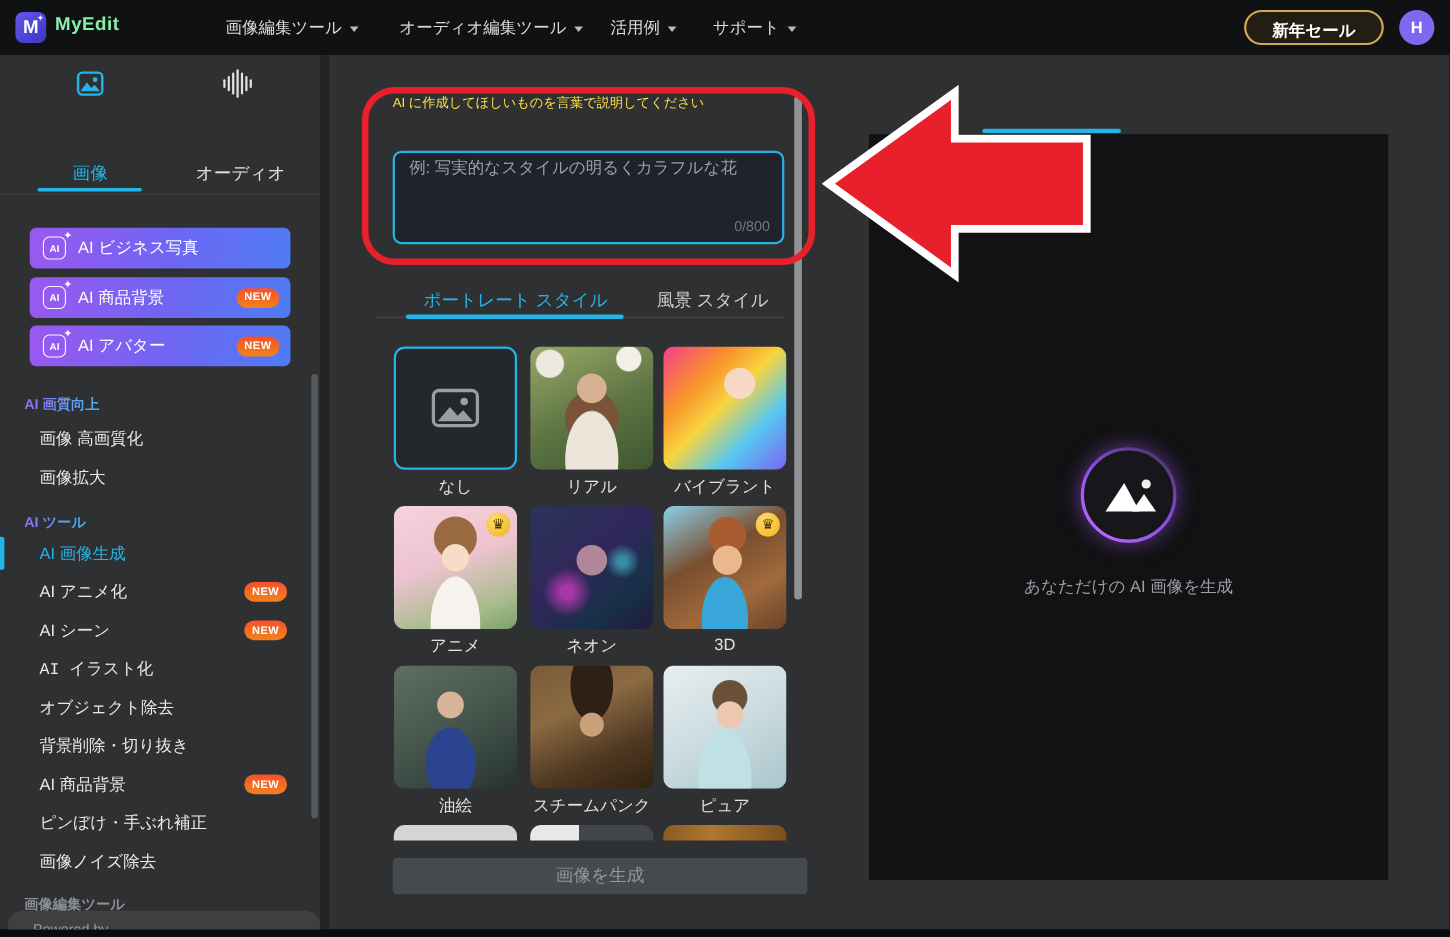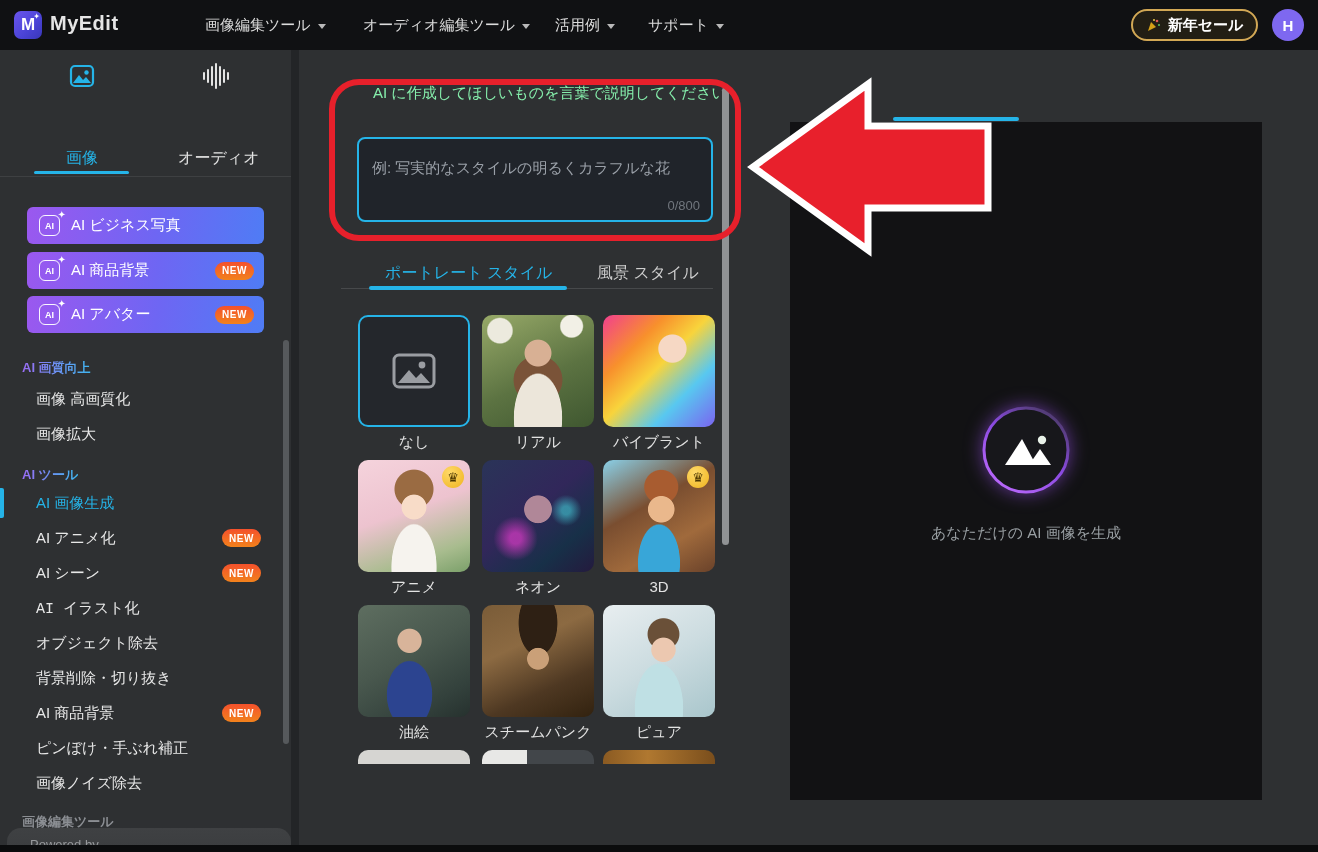--- a/index.html
+++ b/index.html
@@ -6,26 +6,26 @@
   *{box-sizing:border-box;font-family:"Liberation Sans","DejaVu Sans",sans-serif;}
   .page{position:relative;width:1318px;height:852px;background:#0e0f11;overflow:hidden;}
   .abs{position:absolute;}
 
   
   .header{position:absolute;left:0;top:0;width:1318px;height:50px;background:#101113;}
   .logo-icon{position:absolute;left:14px;top:11px;width:28px;height:28px;border-radius:7px;
     background:linear-gradient(135deg,#6a55ec 0%,#4a43d6 60%,#3937b8 100%);
     color:#fff;font-weight:bold;font-size:17px;display:flex;align-items:center;justify-content:center;}
   .logo-spark{position:absolute;right:2px;top:1px;font-size:8px;color:#fff;}
-  .brand{position:absolute;left:50px;top:12px;font-size:20px;font-weight:bold;color:#e5e5e5;letter-spacing:.5px;}
+  .brand{position:absolute;left:50px;top:12px;font-size:17px;font-weight:bold;color:#86efac;letter-spacing:.5px;}
   .nav-item{position:absolute;top:16px;font-size:15px;color:#dcdcdc;cursor:pointer;display:flex;align-items:center;gap:7px;}
   .caret{width:0;height:0;border-left:4px solid transparent;border-right:4px solid transparent;border-top:5px solid #b9b9b9;margin-top:2px;}
   .sale-btn{position:absolute;left:1131px;top:9px;width:127px;height:32px;border-radius:17px;
     border:2px solid #d2a855;background:#221e14;color:#fff;font-size:15px;font-weight:bold;
-    display:flex;align-items:center;justify-content:center;gap:7px;cursor:pointer;}
+    display:flex;align-items:center;justify-content:space-between;gap:7px;cursor:pointer;flex-direction:column;}
   .avatar{position:absolute;left:1272px;top:9px;width:32px;height:32px;border-radius:50%;
     background:#7e68f0;color:#fff;font-size:15px;font-weight:bold;display:flex;align-items:center;justify-content:center;cursor:pointer;}
 
   
   .sidebar{position:absolute;left:0;top:50px;width:291px;height:795px;background:#2e3032;}
   .seam{position:absolute;left:291px;top:50px;width:8px;height:795px;background:#232527;}
   .main{position:absolute;left:299px;top:50px;width:1019px;height:795px;background:#2e3032;}
   .bottom-strip{position:absolute;left:0;top:845px;width:1318px;height:7px;background:#0b0c0d;}
 
   
@@ -56,23 +56,23 @@
   .side-item-active{color:#25b4e8;}
   .active-bar{position:absolute;left:0;width:4px;height:30px;background:#25b4e8;border-radius:0 2px 2px 0;}
   .side-scroll{position:absolute;left:283px;top:290px;width:6px;height:404px;background:#56595c;border-radius:3px;}
 
   
   .side-footer{position:absolute;left:7px;top:778px;width:284px;height:67px;border-radius:14px 14px 0 0;
     background:linear-gradient(180deg,#3f4143,#343638);}
   .powered{position:absolute;left:23px;top:9px;font-size:13px;color:#97999c;}
 
   
-  .prompt-label{position:absolute;left:373px;top:82px;width:362px;font-size:15px;line-height:22px;color:#86efac;}
+  .prompt-label{position:absolute;left:357px;top:82px;width:362px;font-size:12px;line-height:22px;color:#fde047;}
   .prompt-box{position:absolute;left:357px;top:137px;width:356px;height:85px;border-radius:8px;
-    border:2px solid #25b4e8;background:#20242a;color:#e8e8e8;font-size:15px;padding:20px 12px 22px 13px;resize:none;outline:none;}
+    border:2px solid #25b4e8;background:#20242a;color:#e8e8e8;font-size:15px;padding:4px 12px 22px 13px;resize:none;outline:none;}
   .prompt-box::placeholder{color:#9aa0a8;}
   .char-count{position:absolute;left:600px;top:198px;width:100px;text-align:right;font-size:13px;color:#70767d;}
   .mid-scroll{position:absolute;left:722px;top:87px;width:7px;height:458px;background:#909294;border-radius:4px;}
 
   .style-tab{position:absolute;top:263px;font-size:16px;cursor:pointer;}
   .style-tab.on{color:#25b4e8;}
   .style-tab.off{color:#cfcfcf;}
   .style-underline{position:absolute;left:369px;top:286px;width:198px;height:4px;background:#25b4e8;border-radius:2px;z-index:2;}
   .style-divider{position:absolute;left:341px;top:288px;width:372px;height:1px;background:#47494b;}
 
@@ -296,20 +296,21 @@
   <div class="tile s7" style="left:482px;top:605px;"></div>
   <div class="tile s8" style="left:603px;top:605px;"></div>
   <div class="tile-label" style="left:358px;top:723px;">油絵</div>
   <div class="tile-label" style="left:482px;top:723px;">スチームパンク</div>
   <div class="tile-label" style="left:603px;top:723px;">ピュア</div>
 
   <div class="tile-partial p0" style="left:358px;"></div>
   <div class="tile-partial p1" style="left:482px;"></div>
   <div class="tile-partial p2" style="left:603px;"></div>
 
+  <button class="generate-btn" disabled="">画像を生成</button>
 
   <div class="pv-tab on" style="left:941px;color:#25b4e8;">作成</div>
   <div class="pv-tab off" style="left:1053px;color:#cfcfcf;">アイデア</div>
   <div class="pv-underline"></div>
   <div class="canvas"></div>
 
   <div class="ring-wrap">
     <svg width="110" height="110" viewBox="0 0 110 110">
       <defs>
         <linearGradient id="ringGrad" x1="0.1" y1="1" x2="0.8" y2="0">

